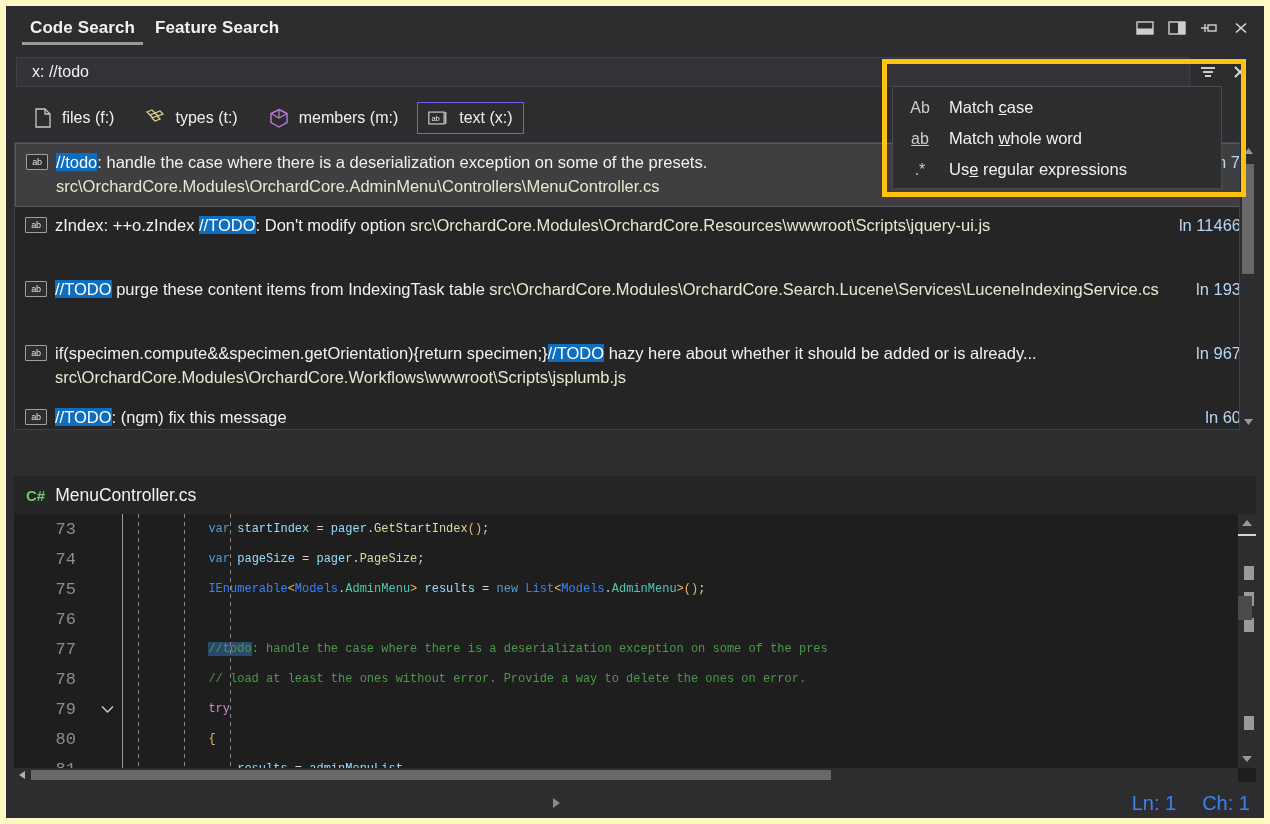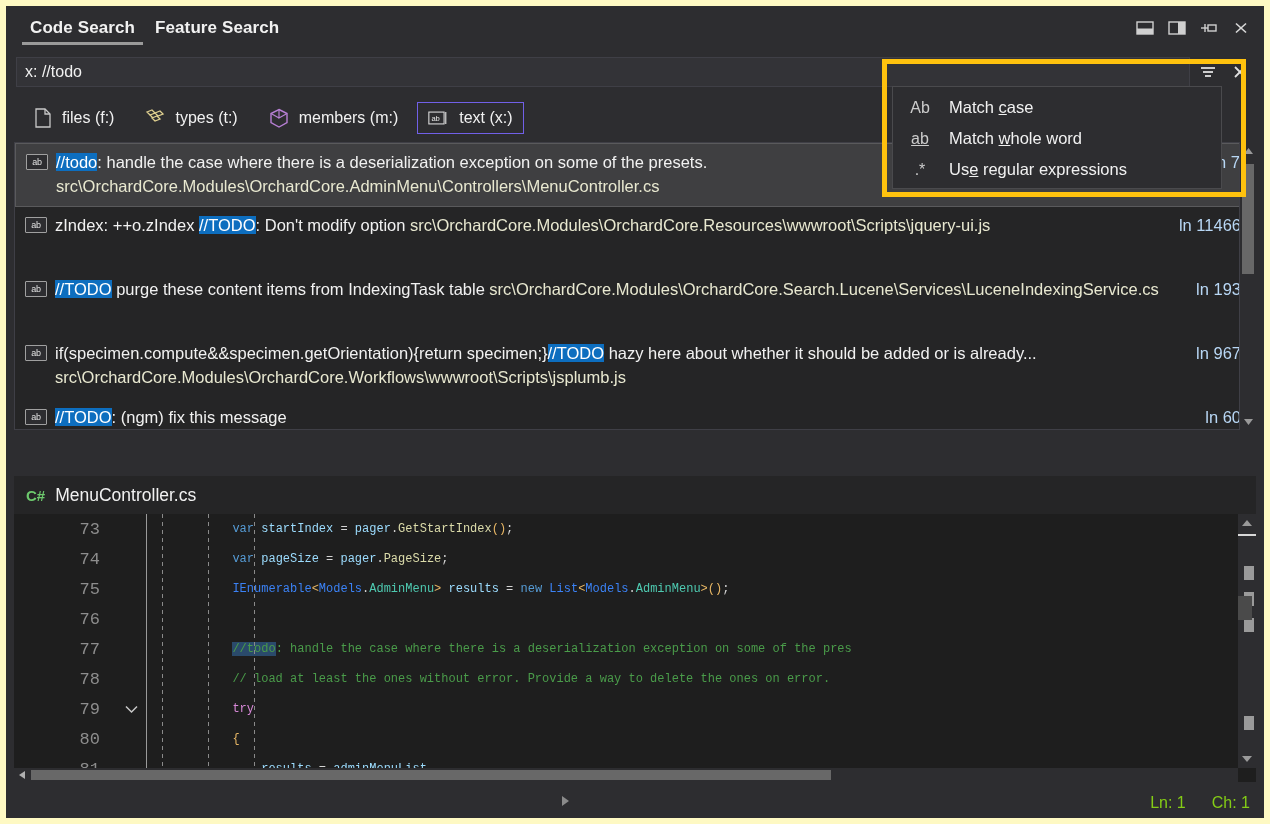--- a/index.html
+++ b/index.html
@@ -45,21 +45,21 @@
   .wbtn svg { display: block; }
 
   
   .searchrow {
     position: absolute; top: 44px; left: 0; right: 0; height: 44px;
     background: #2d2d30;
     display: flex; align-items: center; padding: 0 10px;
   }
   .searchbox {
     flex: 1; height: 30px; background: #333337; border: 1px solid #3f3f46;
-    display: flex; align-items: center; padding: 0 8px;
+    display: flex; align-items: center; padding: 0 15px;
   }
   .searchbox input {
     flex: 1; background: transparent; border: none; outline: none;
     color: #f1f1f1; font-size: 16px; font-family: "Liberation Sans", sans-serif;
   }
   .searchicons { display: flex; align-items: center; gap: 4px; margin-left: 4px; }
   .sicon {
     width: 28px; height: 28px; display: flex; align-items: center;
     justify-content: center; cursor: pointer;
   }
@@ -142,21 +142,20 @@
   .prevname { color: #f1f1f1; font-size: 17.5px; }
 
   
   .editor {
     position: absolute; top: 508px; left: 8px; right: 8px; bottom: 36px;
     background: #1e1e1e; overflow: hidden;
   }
   .codearea {
     position: absolute; top: 0; left: 0; right: 18px; bottom: 14px;
     overflow: hidden;
-    margin-left: 24px;
   }
   .coderow { display: flex; height: 30px; align-items: center; }
   .gutnum {
     flex: 0 0 78px; text-align: right; padding-right: 16px;
     color: #8d8d8d; font-size: 17px;
     font-family: "Liberation Mono", monospace;
   }
   .gutfold {
     flex: 0 0 30px; position: relative; height: 30px;
     display: flex; align-items: center; justify-content: center;
@@ -205,21 +204,21 @@
     background: #2d2d30; display: flex; align-items: center;
   }
   .hscroll .harrow { width: 16px; height: 14px; display:flex; align-items:center; justify-content:center; cursor:pointer; }
   .hscroll .hthumb { height: 10px; background: #686868; margin: 0 1px; cursor: pointer; }
 
   
   .statusbar {
     position: absolute; left: 0; right: 0; bottom: 0; height: 30px;
     background: #2d2d30; display: flex; align-items: center;
     justify-content: flex-end; gap: 26px; padding-right: 14px;
-    color: #84cc16; font-size: 16px;
+    color: #3b82f6; font-size: 20px;
   }
   .statusbar .play { margin-right: auto; }
 
   
   .highlightbox {
     position: absolute; left: 876px; top: 53px; width: 364px; height: 138px;
     border: 5px solid #ffc20e; pointer-events: none; z-index: 40;
   }
   .dropdown {
     position: absolute; left: 886px; top: 80px; width: 330px; height: 103px;

